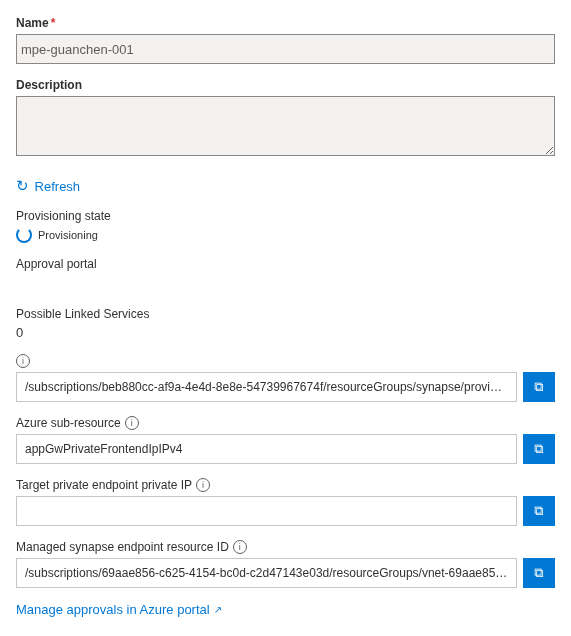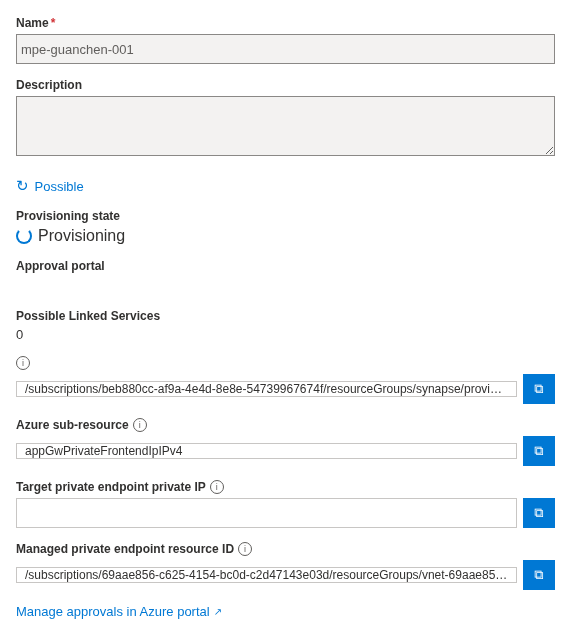--- a/index.html
+++ b/index.html
@@ -56,40 +56,40 @@
       font-size: 13px;
       padding: 4px 0;
       margin-bottom: 10px;
     }
     .refresh-icon {
       font-size: 15px;
       color: #0078d4;
     }
     .state-label {
       font-size: 12px;
-      font-weight: 700;
+      font-weight: 400;
       color: #323130;
       margin-bottom: 4px;
     }
     .provisioning-row {
       display: flex;
       align-items: center;
       gap: 6px;
       margin-bottom: 10px;
     }
     .spinner-icon {
       width: 16px;
       height: 16px;
       border: 2px solid #0078d4;
       border-top-color: transparent;
       border-radius: 50%;
       display: inline-block;
     }
     .provisioning-text {
-      font-size: 16px;
+      font-size: 11px;
       color: #323130;
     }
     .info-row {
       display: flex;
       align-items: center;
       gap: 4px;
       margin-bottom: 4px;
     }
     .info-icon {
       display: inline-flex;
@@ -109,21 +109,21 @@
       gap: 6px;
       margin-bottom: 12px;
     }
     .value-input {
       flex: 1;
       border: 1px solid #c8c6c4;
       padding: 5px 8px;
       font-size: 12px;
       color: #323130;
       background: #fff;
-      height: 16px;
+      height: 30px;
       outline: none;
       overflow: hidden;
       text-overflow: ellipsis;
       white-space: nowrap;
     }
     .copy-btn {
       width: 32px;
       height: 30px;
       border: 1px solid #0078d4;
       background: #0078d4;
@@ -179,21 +179,21 @@
 
 
 <div class="section">
   <div class="field-label">Description</div>
   <textarea class="textarea-input" style=""></textarea>
 </div>
 
 
 <button class="refresh-btn">
   <span class="refresh-icon">↻</span>
-  <span>Possible</span>
+  <span>Refresh</span>
 </button>
 
 
 <div class="section">
   <div class="state-label">Provisioning state</div>
   <div class="provisioning-row">
     <span class="spinner-icon"></span>
     <span class="provisioning-text">Provisioning</span>
   </div>
 </div>
@@ -247,21 +247,21 @@
     <div class="empty-ip"></div>
     <div class="copy-btn">
       <span>⧉</span>
     </div>
   </div>
 </div>
 
 
 <div class="section">
   <div class="info-row">
-    <span class="state-label" style="margin-bottom:0">Managed private endpoint resource ID</span>
+    <span class="state-label" style="margin-bottom:0">Managed synapse endpoint resource ID</span>
     <span class="info-icon">i</span>
   </div>
   <div class="value-row">
     <input class="value-input" type="text" readonly="" value="/subscriptions/69aae856-c625-4154-bc0d-c2d47143e03d/resourceGroups/vnet-69aae85…" style="">
     <div class="copy-btn">
       <span>⧉</span>
     </div>
   </div>
 </div>
 

